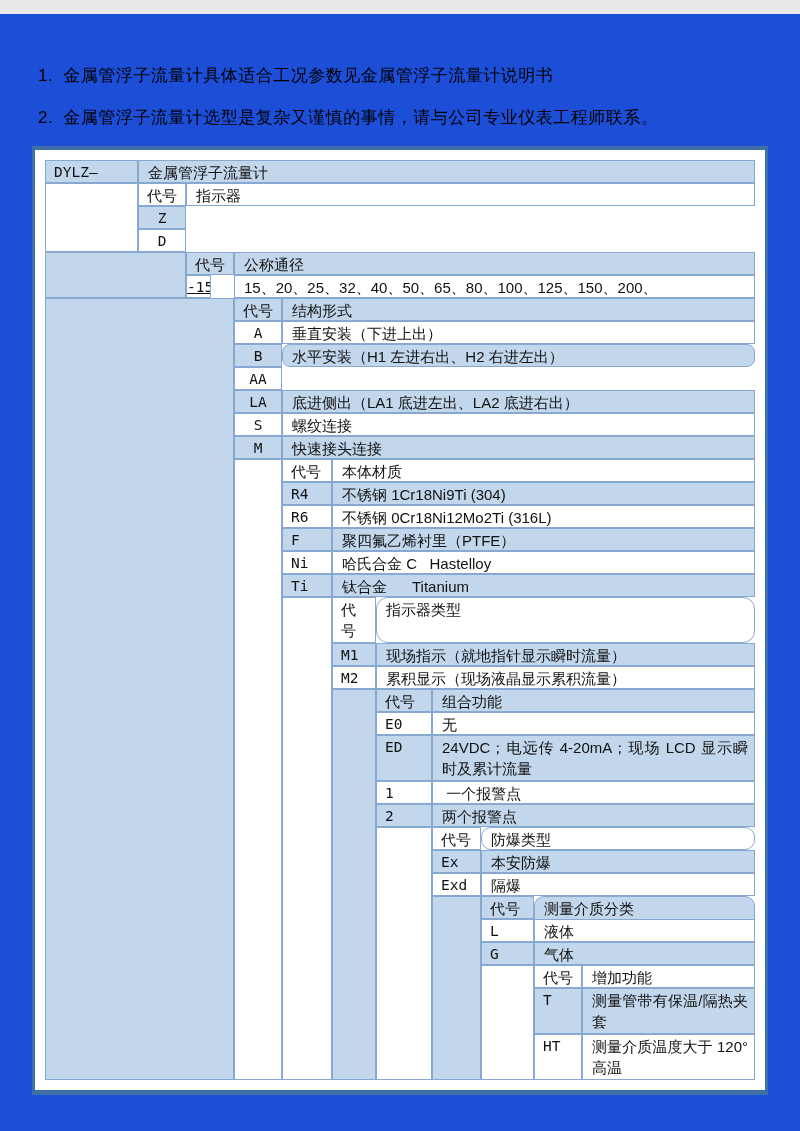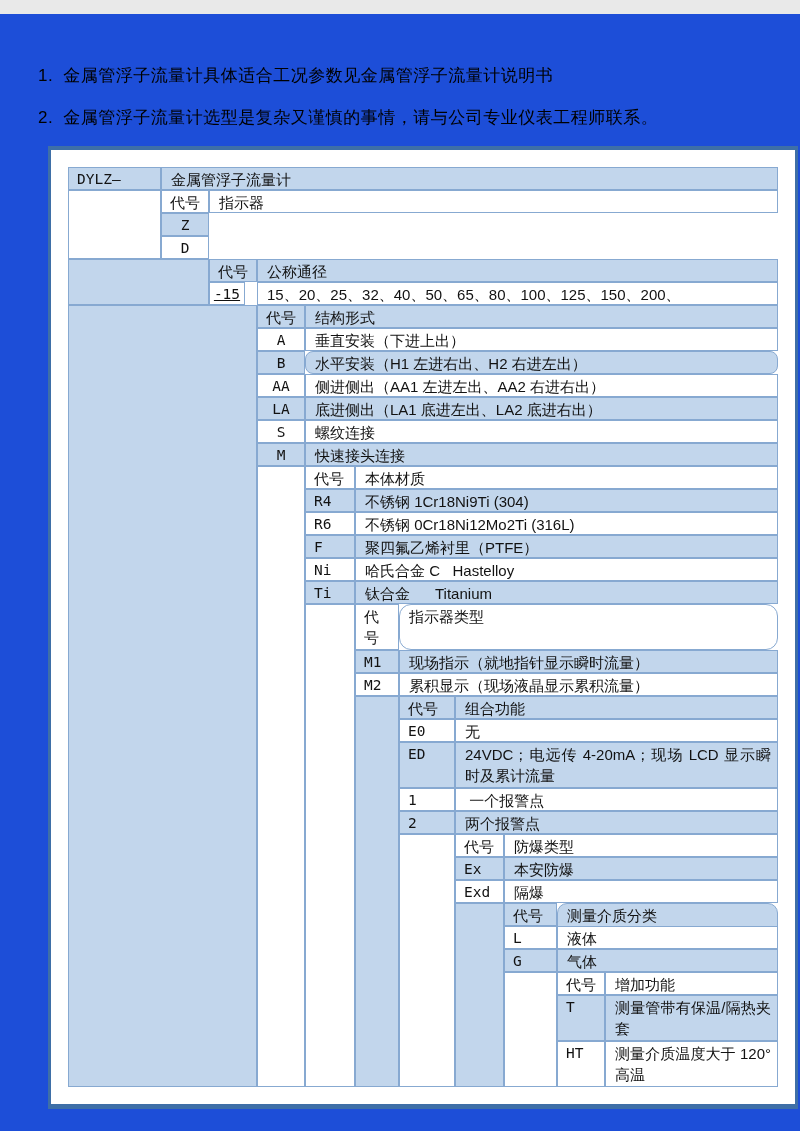--- a/index.html
+++ b/index.html
@@ -5,22 +5,22 @@
   :root{
     --blue:#c2d6ec;
     --grid:#87a9d1;
     --frame:#3e6fa7;
   }
   html,body{margin:0;padding:0;}
   body{font-family:"Liberation Sans", sans-serif; background:#e9e9e9;}
   .screen{position:relative;width:800px;height:1131px;background:#1d4ed8;overflow:hidden;margin:14px auto;}
   .note{position:absolute;left:38px;font-size:17px;color:#000;letter-spacing:0.5px;white-space:nowrap;}
   .note .num{display:inline-block;margin-right:10px;}
-  .frame{position:absolute;left:48px;top:132px;background:#fff;border:3px solid var(--frame);
-         border-top-width:4px;border-bottom-width:5px;padding:17px;}
+  .frame{position:absolute;left:32px;top:132px;background:#fff;border:3px solid var(--frame);
+         border-top-width:4px;border-bottom-width:5px;padding:10px;}
   #grid{position:relative;width:710px;height:920px;background:#fff;}
   .cell{position:absolute;box-sizing:border-box;border:1px solid var(--grid);
         font-size:15px;line-height:21px;color:#121212;overflow:hidden;}
   .bg-b{background:var(--blue);}
   .bg-w{background:#ffffff;}
   .mono{font-family:"DejaVu Sans Mono", monospace;font-size:14.5px;}
   .code{padding:1px 2px 0 8px;}
   .hdr{padding:1px 2px 0 8px;}
   .wrap2{padding-right:12px;}
   .ctr{text-align:center;padding-left:0;padding-right:0;}
@@ -52,30 +52,29 @@
         <div class="cell bg-b" style="left: 387px; top: 736px; width: 49px; height: 184px;"></div>
         <div class="cell bg-w" style="left: 436px; top: 805px; width: 53px; height: 115px;"></div>
         <div class="cell bg-b code mono" style="left: 0px; top: 0px; width: 93px; height: 23px;">DYLZ—</div>
         <div class="cell bg-b label" style="left: 93px; top: 0px; width: 617px; height: 23px;">金属管浮子流量计</div>
         <div class="cell bg-w hdr" style="left: 93px; top: 23px; width: 48px; height: 23px;">代号</div>
         <div class="cell bg-w label" style="left: 141px; top: 23px; width: 569px; height: 23px;">指示器</div>
         <div class="cell bg-b code mono ctr" style="left: 93px; top: 46px; width: 48px; height: 23px;">Z</div>
         <div class="cell bg-w code mono ctr" style="left: 93px; top: 69px; width: 48px; height: 23px;">D</div>
         <div class="cell bg-b hdr" style="left: 141px; top: 92px; width: 48px; height: 23px;">代号</div>
         <div class="cell bg-b label" style="left: 189px; top: 92px; width: 521px; height: 23px;">公称通径</div>
-        <div class="cell bg-w code mono ctr" style="left: 141px; top: 115px; width: 36px; height: 23px; text-decoration: underline;">-15</div>
+        <div class="cell bg-w code mono ctr" style="left: 141px; top: 115px; width: 25px; height: 23px; text-decoration: underline;">-15</div>
         <div class="cell bg-w label" style="left: 189px; top: 115px; width: 521px; height: 23px;">15、20、25、32、40、50、65、80、100、125、150、200、</div>
         <div class="cell bg-b hdr" style="left: 189px; top: 138px; width: 48px; height: 23px;">代号</div>
         <div class="cell bg-b label" style="left: 237px; top: 138px; width: 473px; height: 23px;">结构形式</div>
         <div class="cell bg-w code mono ctr" style="left: 189px; top: 161px; width: 48px; height: 23px;">A</div>
         <div class="cell bg-w label" style="left: 237px; top: 161px; width: 473px; height: 23px;">垂直安装（下进上出）</div>
         <div class="cell bg-b code mono ctr" style="left: 189px; top: 184px; width: 48px; height: 23px;">B</div>
         <div class="cell bg-b label" style="left: 237px; top: 184px; width: 473px; height: 23px; border-radius: 8px;">水平安装（H1 左进右出、H2 右进左出）</div>
         <div class="cell bg-w code mono ctr" style="left: 189px; top: 207px; width: 48px; height: 23px;">AA</div>
-        <div class="cell bg-w label" style="left: 237px; top: 207px; width: 473px; height: 23px;">侧进侧出（AA1 左进左出、AA2 右进右出）</div>
         <div class="cell bg-b code mono ctr" style="left: 189px; top: 230px; width: 48px; height: 23px;">LA</div>
         <div class="cell bg-b label" style="left: 237px; top: 230px; width: 473px; height: 23px;">底进侧出（LA1 底进左出、LA2 底进右出）</div>
         <div class="cell bg-w code mono ctr" style="left: 189px; top: 253px; width: 48px; height: 23px;">S</div>
         <div class="cell bg-w label" style="left: 237px; top: 253px; width: 473px; height: 23px;">螺纹连接</div>
         <div class="cell bg-b code mono ctr" style="left: 189px; top: 276px; width: 48px; height: 23px;">M</div>
         <div class="cell bg-b label" style="left: 237px; top: 276px; width: 473px; height: 23px;">快速接头连接</div>
         <div class="cell bg-w hdr" style="left: 237px; top: 299px; width: 50px; height: 23px;">代号</div>
         <div class="cell bg-w label" style="left: 287px; top: 299px; width: 423px; height: 23px;">本体材质</div>
         <div class="cell bg-b code mono" style="left: 237px; top: 322px; width: 50px; height: 23px;">R4</div>
         <div class="cell bg-b label" style="left: 287px; top: 322px; width: 423px; height: 23px;">不锈钢 1Cr18Ni9Ti (304)</div>
@@ -97,21 +96,21 @@
         <div class="cell bg-b label" style="left: 387px; top: 529px; width: 323px; height: 23px;">组合功能</div>
         <div class="cell bg-w code mono" style="left: 331px; top: 552px; width: 56px; height: 23px;">E0</div>
         <div class="cell bg-w label" style="left: 387px; top: 552px; width: 323px; height: 23px;">无</div>
         <div class="cell bg-b code mono" style="left: 331px; top: 575px; width: 56px; height: 46px;">ED</div>
         <div class="cell bg-b label jz" style="left: 387px; top: 575px; width: 323px; height: 46px;">24VDC；电远传 4-20mA；现场 LCD 显示瞬时及累计流量</div>
         <div class="cell bg-w code mono" style="left: 331px; top: 621px; width: 56px; height: 23px;">1</div>
         <div class="cell bg-w label" style="left: 387px; top: 621px; width: 323px; height: 23px;"> 一个报警点</div>
         <div class="cell bg-b code mono" style="left: 331px; top: 644px; width: 56px; height: 23px;">2</div>
         <div class="cell bg-b label" style="left: 387px; top: 644px; width: 323px; height: 23px;">两个报警点</div>
         <div class="cell bg-w hdr" style="left: 387px; top: 667px; width: 49px; height: 23px;">代号</div>
-        <div class="cell bg-w label" style="left: 436px; top: 667px; width: 274px; height: 23px;">防爆类型</div>
+        <div class="cell bg-w label" style="left: 436px; top: 667px; width: 274px; height: 23px; border-radius: 10px;">防爆类型</div>
         <div class="cell bg-b code mono" style="left: 387px; top: 690px; width: 49px; height: 23px;">Ex</div>
         <div class="cell bg-b label" style="left: 436px; top: 690px; width: 274px; height: 23px;">本安防爆</div>
         <div class="cell bg-w code mono" style="left: 387px; top: 713px; width: 49px; height: 23px;">Exd</div>
         <div class="cell bg-w label" style="left: 436px; top: 713px; width: 274px; height: 23px;">隔爆</div>
         <div class="cell bg-b hdr" style="left: 436px; top: 736px; width: 53px; height: 23px;">代号</div>
         <div class="cell bg-b label" style="left: 489px; top: 736px; width: 221px; height: 38px; border-radius: 10px;">测量介质分类</div>
         <div class="cell bg-w code mono" style="left: 436px; top: 759px; width: 53px; height: 23px;">L</div>
         <div class="cell bg-w label" style="left: 489px; top: 759px; width: 221px; height: 23px;">液体</div>
         <div class="cell bg-b code mono" style="left: 436px; top: 782px; width: 53px; height: 23px;">G</div>
         <div class="cell bg-b label" style="left: 489px; top: 782px; width: 221px; height: 23px;">气体</div>

